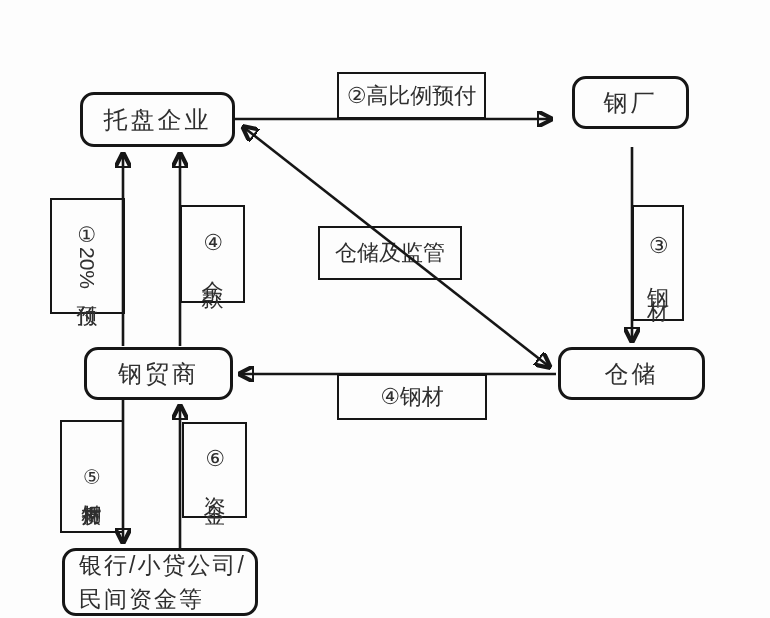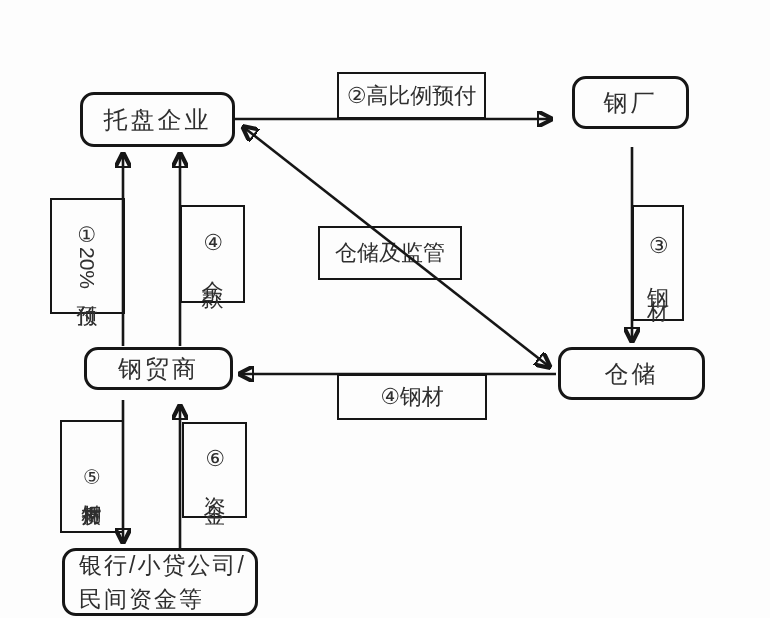--- a/index.html
+++ b/index.html
@@ -64,21 +64,21 @@
 </style>
 </head>
 <body>
 
 <div id="canvas">
 
   <div class="box entity" style="left:80px;  top:92px;  width:155px; height:55px;">托盘企业</div>
 
   <div class="box entity" style="left:558px; top:76px;  width:117px; height:53px;margin-left:14px;">钢厂</div>
 
-  <div class="box entity" style="left:84px;  top:347px; width:149px; height:43px;">钢贸商</div>
+  <div class="box entity" style="left:84px;  top:347px; width:149px; height:53px;">钢贸商</div>
 
   <div class="box entity" style="left:558px; top:347px; width:147px; height:53px;">仓储</div>
 
   <div class="box entity bank-box" style="left:62px; top:548px; width:196px; height:68px;">
     <span>银行/小贷公司/</span>
     <span>民间资金等</span>
   </div>
 
   <div class="box lbl" style="left:337px; top:72px; width:149px; height:47px;text-align:center;">②高比例预付</div>
 

